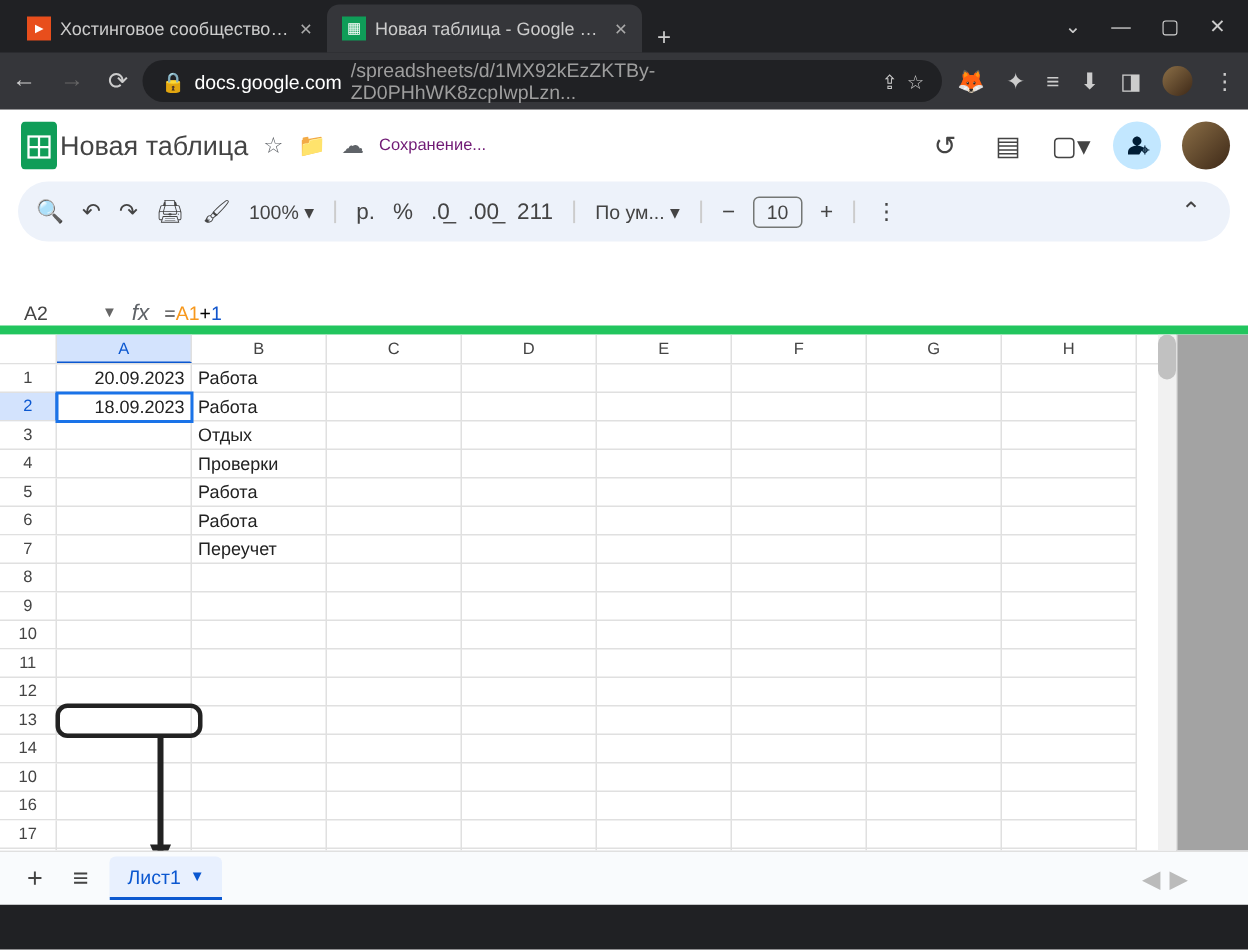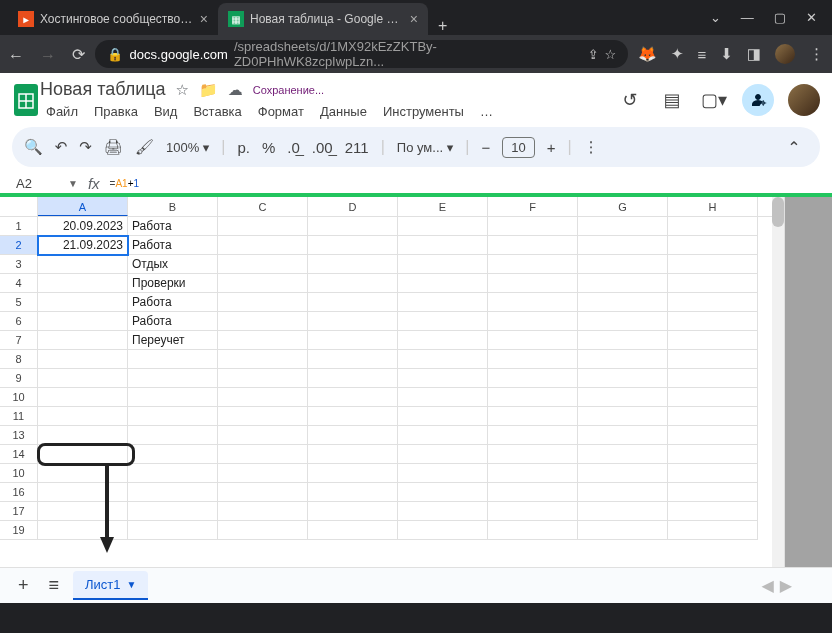--- a/index.html
+++ b/index.html
@@ -44,24 +44,24 @@
 .title-right .icon-btn { width: 28px; height: 28px; display: flex; align-items: center; justify-content: center; color: #444; font-size: 18px; }
 .share-btn { width: 32px; height: 32px; border-radius: 50%; background: #c2e7ff; display: flex; align-items: center; justify-content: center; color: #001d35; }
 .profile-pic { width: 32px; height: 32px; border-radius: 50%; background: linear-gradient(135deg, #8b6f47, #3d2817); }
 
 .toolbar { display: flex; align-items: center; height: 40px; margin: 6px 12px; background: #edf2fa; border-radius: 24px; padding: 0 12px; gap: 12px; color: #444; }
 .toolbar .tb-btn { font-size: 15px; color: #444; }
 .zoom { font-size: 13px; }
 .font-size-box { border: 1px solid #747775; border-radius: 4px; padding: 2px 8px; font-size: 13px; min-width: 28px; text-align: center; }
 .collapse-btn { margin-left: auto; width: 28px; height: 28px; border-radius: 50%; display: flex; align-items: center; justify-content: center; }
 
-.formula-bar { display: flex; align-items: center; height: 24px; border-bottom: 4px solid #22c55e; padding: 0 8px; font-size: 13px; }
+.formula-bar { display: flex; align-items: center; height: 24px; border-bottom: 6px solid #22c55e; padding: 0 8px; font-size: 13px; margin-top: 32px; }
 .name-box { width: 60px; padding: 0 8px; color: #444; }
 .fx-label { color: #5f6368; font-style: italic; padding: 0 10px; font-size: 15px; }
-.formula-input { flex: 1; color: #444; font-size: 10px; }
+.formula-input { flex: 1; color: #444; font-size: 13px; }
 .formula-input .ref { color: #f7981d; }
 .formula-input .op { color: #000; }
 .formula-input .num { color: #1155cc; }
 
 .grid-area { flex: 1; overflow: hidden; position: relative; display: flex; }
 .grid-main { flex: 1; overflow: hidden; position: relative; }
 .col-headers { display: flex; height: 20px; background: #fff; border-bottom: 1px solid #e0e0e0; }
 .corner { width: 38px; border-right: 1px solid #e0e0e0; background: #fff; }
 .col-h { width: 90px; text-align: center; font-size: 11px; color: #444; border-right: 1px solid #e0e0e0; line-height: 20px; }
 .col-h.selected { background: #d3e3fd; color: #0b57d0; border-bottom: 1px solid #0b57d0; }
@@ -149,30 +149,20 @@
     </div>
     <div class="title-area">
       <div class="doc-title-row">
         <span class="doc-title">Новая таблица</span>
         <div class="title-icons">
           <span>☆</span>
           <span>📁</span>
           <span>☁</span>
           <span class="saving">Сохранение...</span>
         </div>
-      </div>
-      <div class="menu-row">
-        <span class="menu-item">Файл</span>
-        <span class="menu-item">Правка</span>
-        <span class="menu-item">Вид</span>
-        <span class="menu-item">Вставка</span>
-        <span class="menu-item">Формат</span>
-        <span class="menu-item">Данные</span>
-        <span class="menu-item">Инструменты</span>
-        <span class="menu-item">…</span>
       </div>
     </div>
     <div class="title-right">
       <span class="icon-btn">↺</span>
       <span class="icon-btn">▤</span>
       <span class="icon-btn">▢▾</span>
       <div class="share-btn">
         <svg width="18" height="18" viewBox="0 0 24 24" fill="#001d35">
             <path d="M12 12c2 0 4-2 4-4s-2-4-4-4-4 2-4 4 2 4 4 4zm6 2c-1-1-4-2-6-2s-5 1-6 2c-1 1-2 2-2 4v2h10"></path>
             <circle cx="19" cy="16" r="2" fill="none" stroke="#001d35"></circle>
@@ -235,21 +225,21 @@
             <div class="cell">Работа</div>
             <div class="cell"></div>
             <div class="cell"></div>
             <div class="cell"></div>
             <div class="cell"></div>
             <div class="cell"></div>
             <div class="cell"></div>
           </div>
           <div class="row">
             <div class="row-h selected">2</div>
-            <div class="cell right active">21.09.2023</div>
+            <div class="cell right active">18.09.2023</div>
             <div class="cell">Работа</div>
             <div class="cell"></div>
             <div class="cell"></div>
             <div class="cell"></div>
             <div class="cell"></div>
             <div class="cell"></div>
             <div class="cell"></div>
           </div>
           <div class="row">
             <div class="row-h">3</div>
@@ -334,20 +324,31 @@
             <div class="cell"></div>
             <div class="cell"></div>
             <div class="cell"></div>
             <div class="cell"></div>
             <div class="cell"></div>
             <div class="cell"></div>
             <div class="cell"></div>
           </div>
           <div class="row">
             <div class="row-h">11</div>
+            <div class="cell"></div>
+            <div class="cell"></div>
+            <div class="cell"></div>
+            <div class="cell"></div>
+            <div class="cell"></div>
+            <div class="cell"></div>
+            <div class="cell"></div>
+            <div class="cell"></div>
+          </div>
+          <div class="row">
+            <div class="row-h">12</div>
             <div class="cell"></div>
             <div class="cell"></div>
             <div class="cell"></div>
             <div class="cell"></div>
             <div class="cell"></div>
             <div class="cell"></div>
             <div class="cell"></div>
             <div class="cell"></div>
           </div>
           <div class="row">

